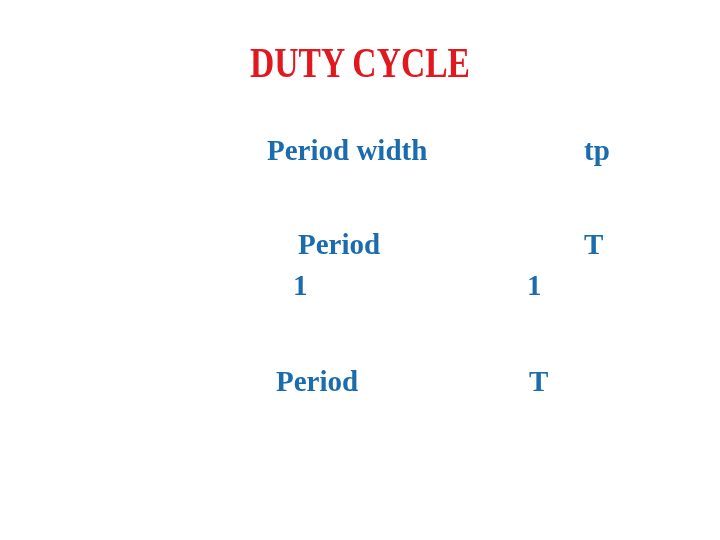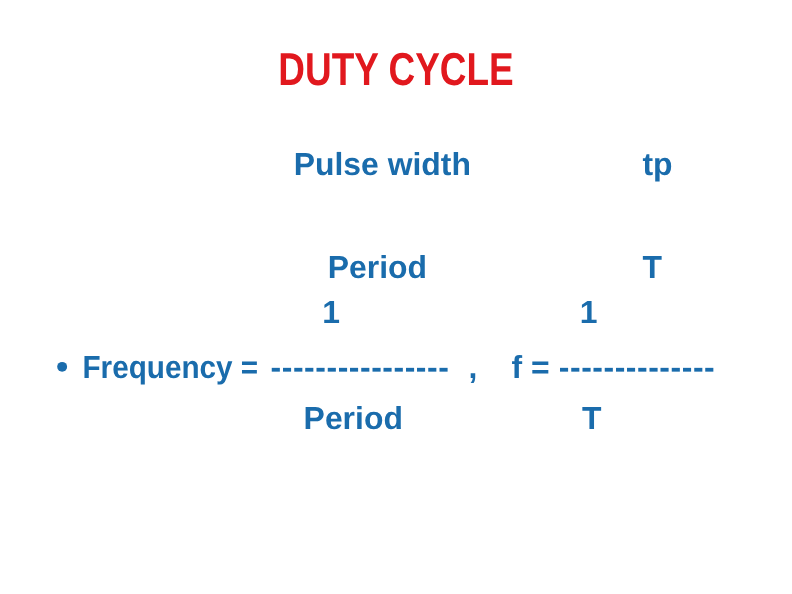--- a/index.html
+++ b/index.html
@@ -1,20 +1,20 @@
 <!DOCTYPE html>
 <html style="--title-color: #e1181e; --body-color: #1a6cac; --bg: #ffffff;"><head>
 <meta charset="utf-8">
 <style>
   :root { --title-color:#e1181e; --body-color:#1a6cac; --bg:#ffffff; }
   html,body { margin:0; padding:0; }
   .slide {
     position:relative; width:720px; height:540px;
     background:var(--bg); overflow:hidden;
-    font-family:Liberation Sans, sans-serif; font-weight:bold;
+    font-family:Liberation Serif, serif; font-weight:bold;
   }
   .title {
     position:absolute; top:40px; left:0; width:720px;
     text-align:center; font-size:42px; line-height:1.1;
     color:var(--title-color);
     transform:scaleX(0.80); transform-origin:center;
     letter-spacing:0px; white-space:pre;
   }
   .line {
     position:absolute; left:0; width:720px; height:36px;
@@ -30,42 +30,34 @@
   }
 </style>
 </head>
 <body>
 
 <div class="slide">
 
   <div class="title">DUTY CYCLE</div>
 
   <div class="line" style="top:132px">
-    <span style="left:267px">Pulse width</span>
+    <span style="left:267px">Period width</span>
     <span style="left:584px">tp</span>
   </div>
 
 
   <div class="line" style="top:226px">
     <span style="left:298px">Period</span>
     <span style="left:584px">T</span>
   </div>
 
   <div class="line" style="top:267px">
     <span style="left:293px">1</span>
     <span style="left:527px">1</span>
   </div>
 
-  <div class="line" style="top:317px">
-    <i class="bullet"></i>
-    <span class="lbl" style="left:75px">Frequency =</span>
-    <span class="dash" style="left:246px">----------------</span>
-    <span style="left:426px">,</span>
-    <span style="left:465px">f =</span>
-    <span class="dash" style="left:508px">--------------</span>
-  </div>
 
   <div class="line" style="top:363px">
     <span style="left:276px">Period</span>
     <span style="left:529px">T</span>
   </div>
 
 </div>
 
 </body></html>

